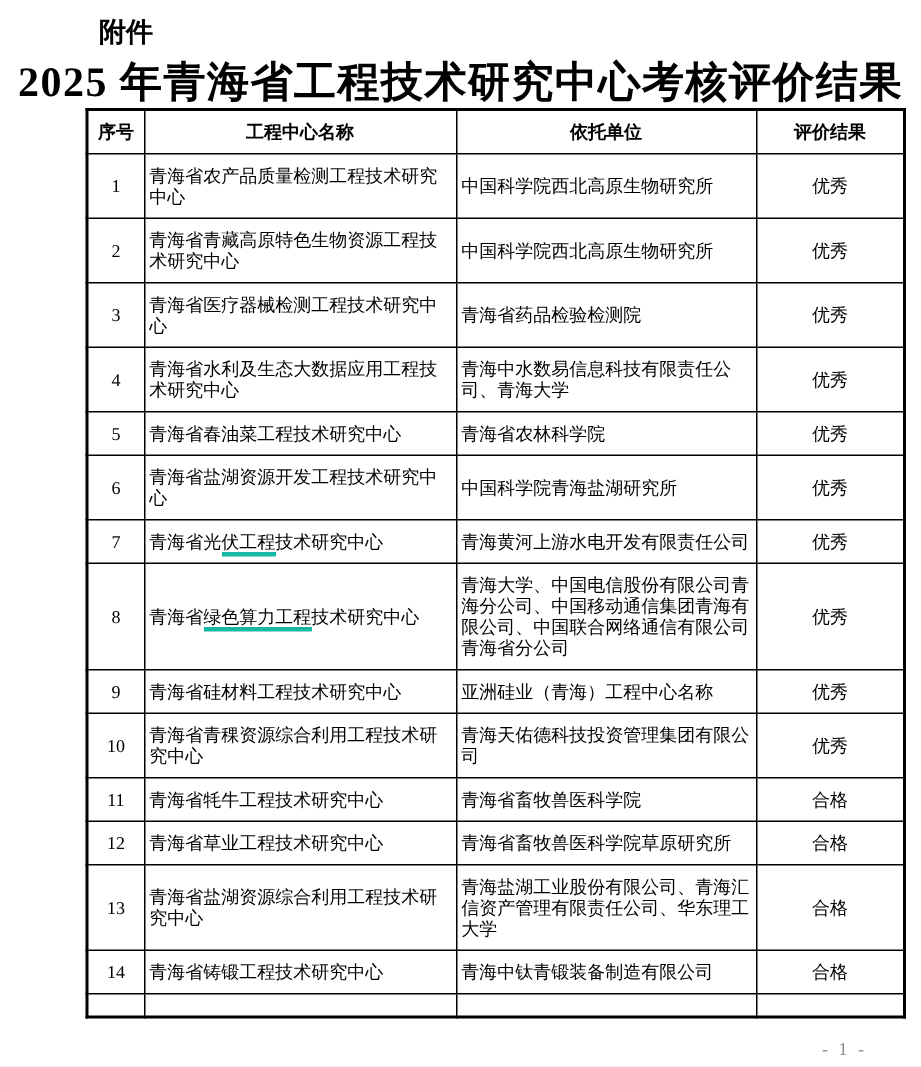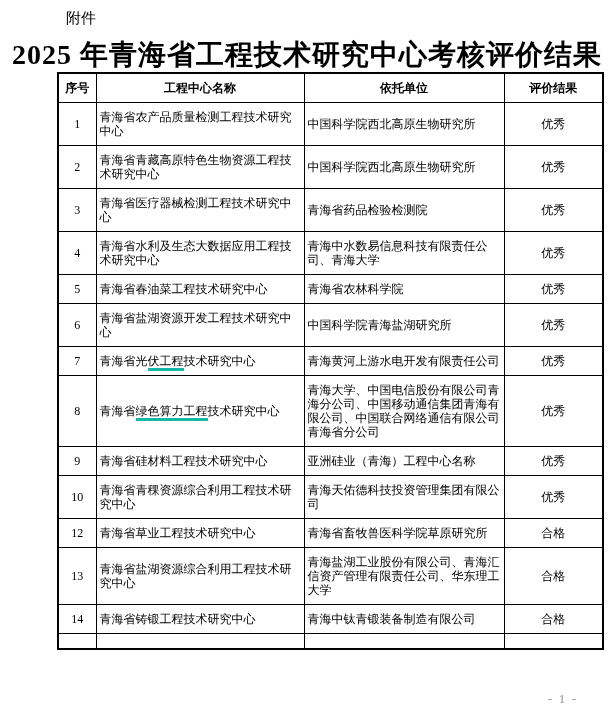--- a/index.html
+++ b/index.html
@@ -7,21 +7,21 @@
     position:relative;
     width:614px; height:711px;
     background:#ffffff;
     font-family:"Liberation Sans", sans-serif;
     color:#000;
     overflow:hidden;
     margin:0 auto;
   }
   .attachment {
     position:absolute; left:66px; top:9px;
-    font-size:15px; font-weight:normal;
+    font-size:18px; font-weight:bold;
   }
   .doc-title {
     position:absolute; top:36px; left:0; width:100%;
     text-align:center;
     font-family:"Liberation Serif", serif;
     font-size:28px; font-weight:600; letter-spacing:1px;
   }
   .table-wrap { position:absolute; left:57px; top:72px; width:545px; }
   table.results {
     border-collapse:collapse; width:100%; table-layout:fixed;
@@ -125,20 +125,26 @@
             <td class="c-unit"><span>亚洲硅业（青海）工程中心名称</span></td>
             <td class="c-result"><span>优秀</span></td>
           </tr>
           <tr>
             <td class="c-no"><span>10</span></td>
             <td class="c-center"><span>青海省青稞资源综合利用工程技术研究中心</span></td>
             <td class="c-unit"><span>青海天佑德科技投资管理集团有限公司</span></td>
             <td class="c-result"><span>优秀</span></td>
           </tr>
           <tr>
+            <td class="c-no"><span>11</span></td>
+            <td class="c-center"><span>青海省牦牛工程技术研究中心</span></td>
+            <td class="c-unit"><span>青海省畜牧兽医科学院</span></td>
+            <td class="c-result"><span>合格</span></td>
+          </tr>
+          <tr>
             <td class="c-no"><span>12</span></td>
             <td class="c-center"><span>青海省草业工程技术研究中心</span></td>
             <td class="c-unit"><span>青海省畜牧兽医科学院草原研究所</span></td>
             <td class="c-result"><span>合格</span></td>
           </tr>
           <tr>
             <td class="c-no"><span>13</span></td>
             <td class="c-center"><span>青海省盐湖资源综合利用工程技术研究中心</span></td>
             <td class="c-unit"><span>青海盐湖工业股份有限公司、青海汇信资产管理有限责任公司、华东理工大学</span></td>
             <td class="c-result"><span>合格</span></td>

